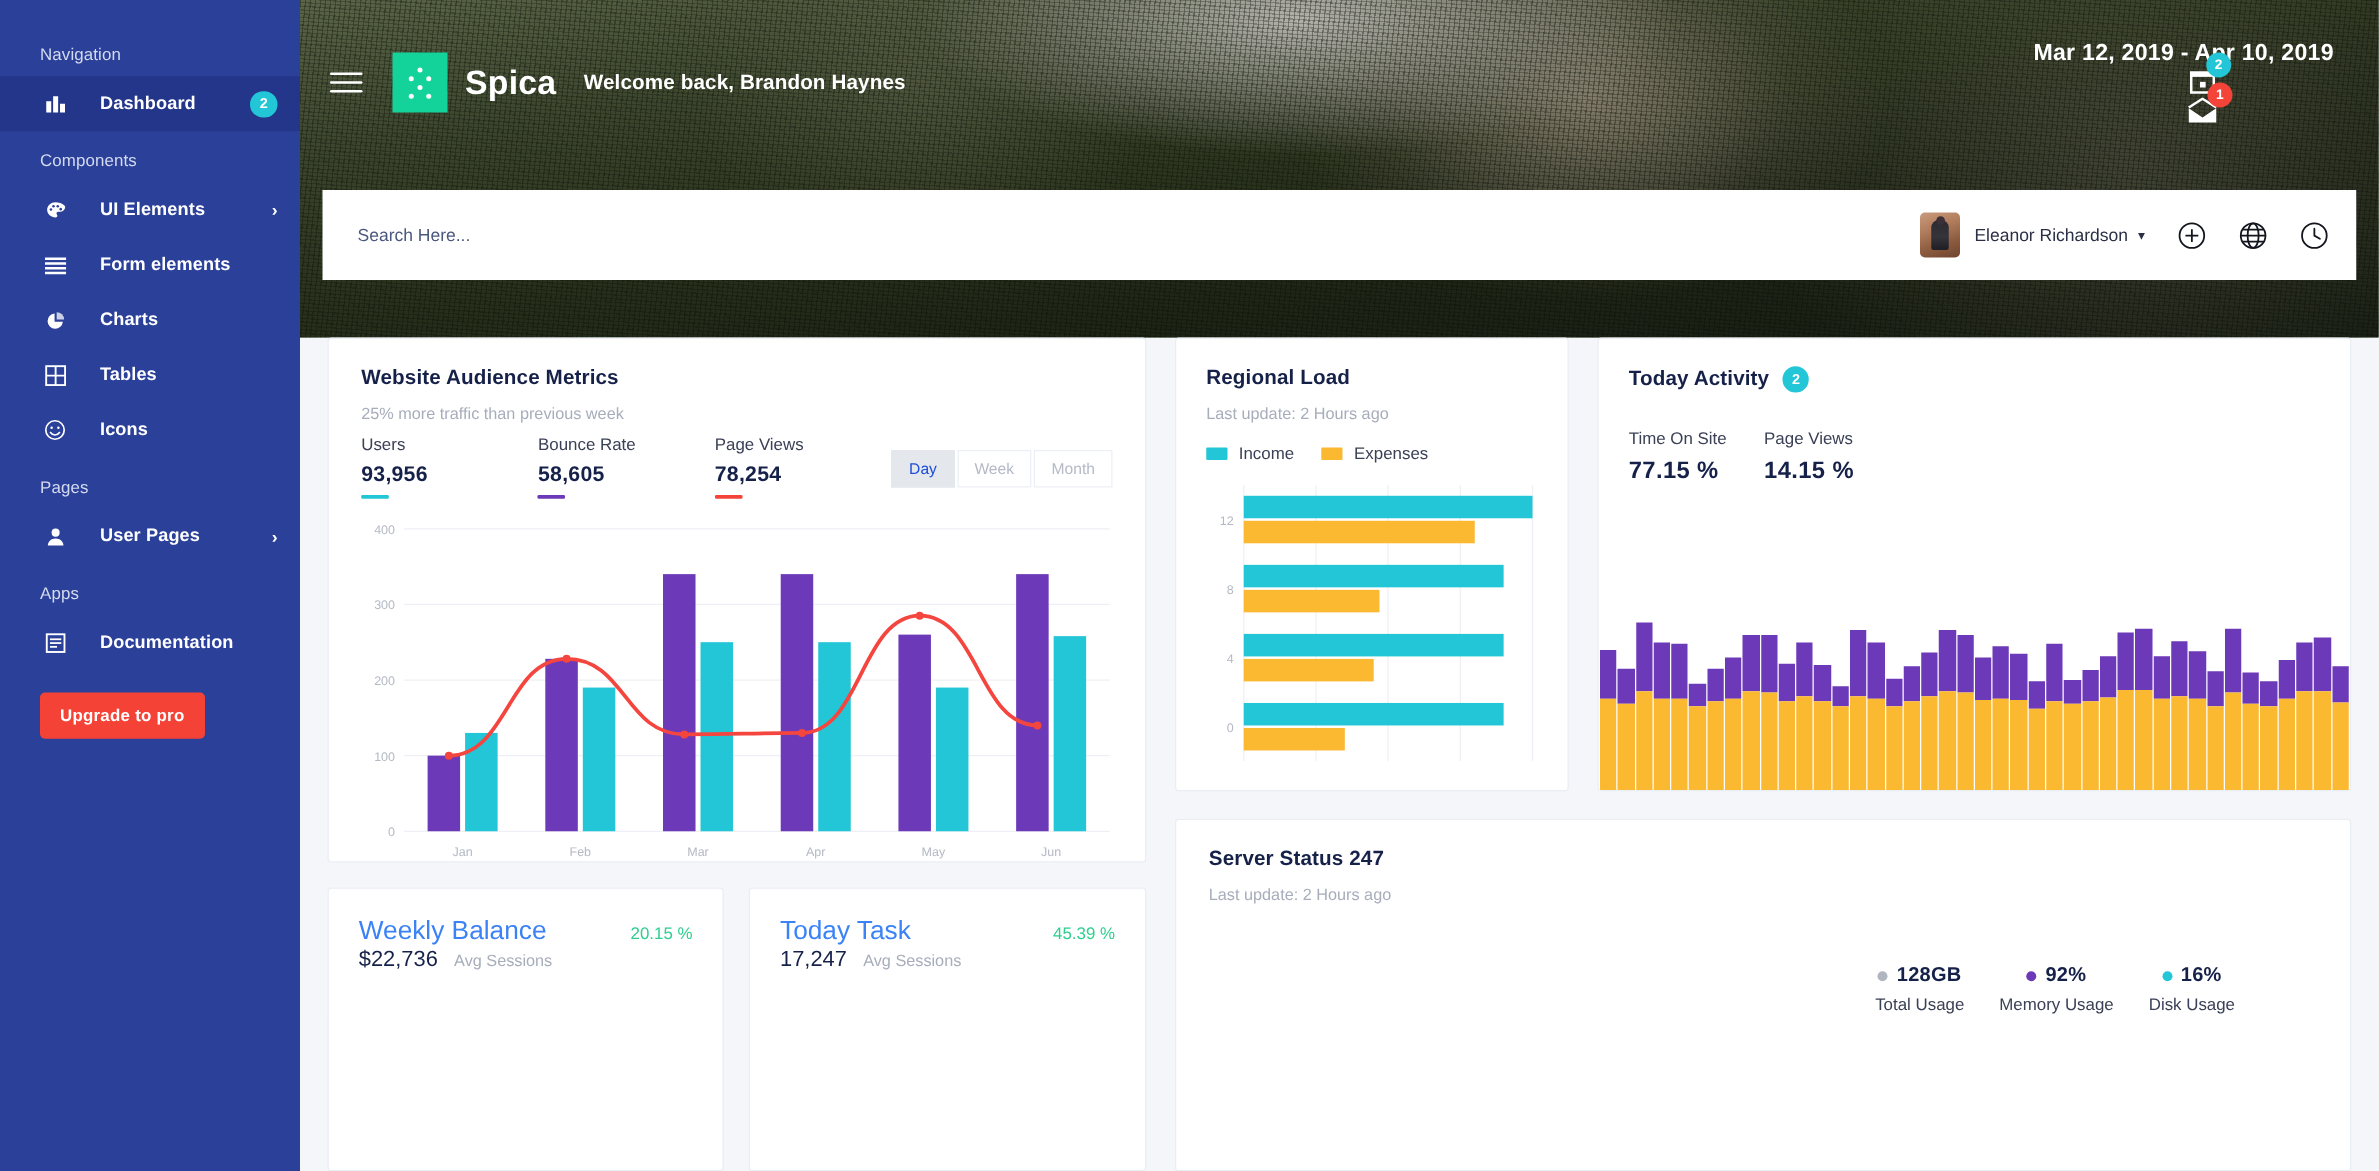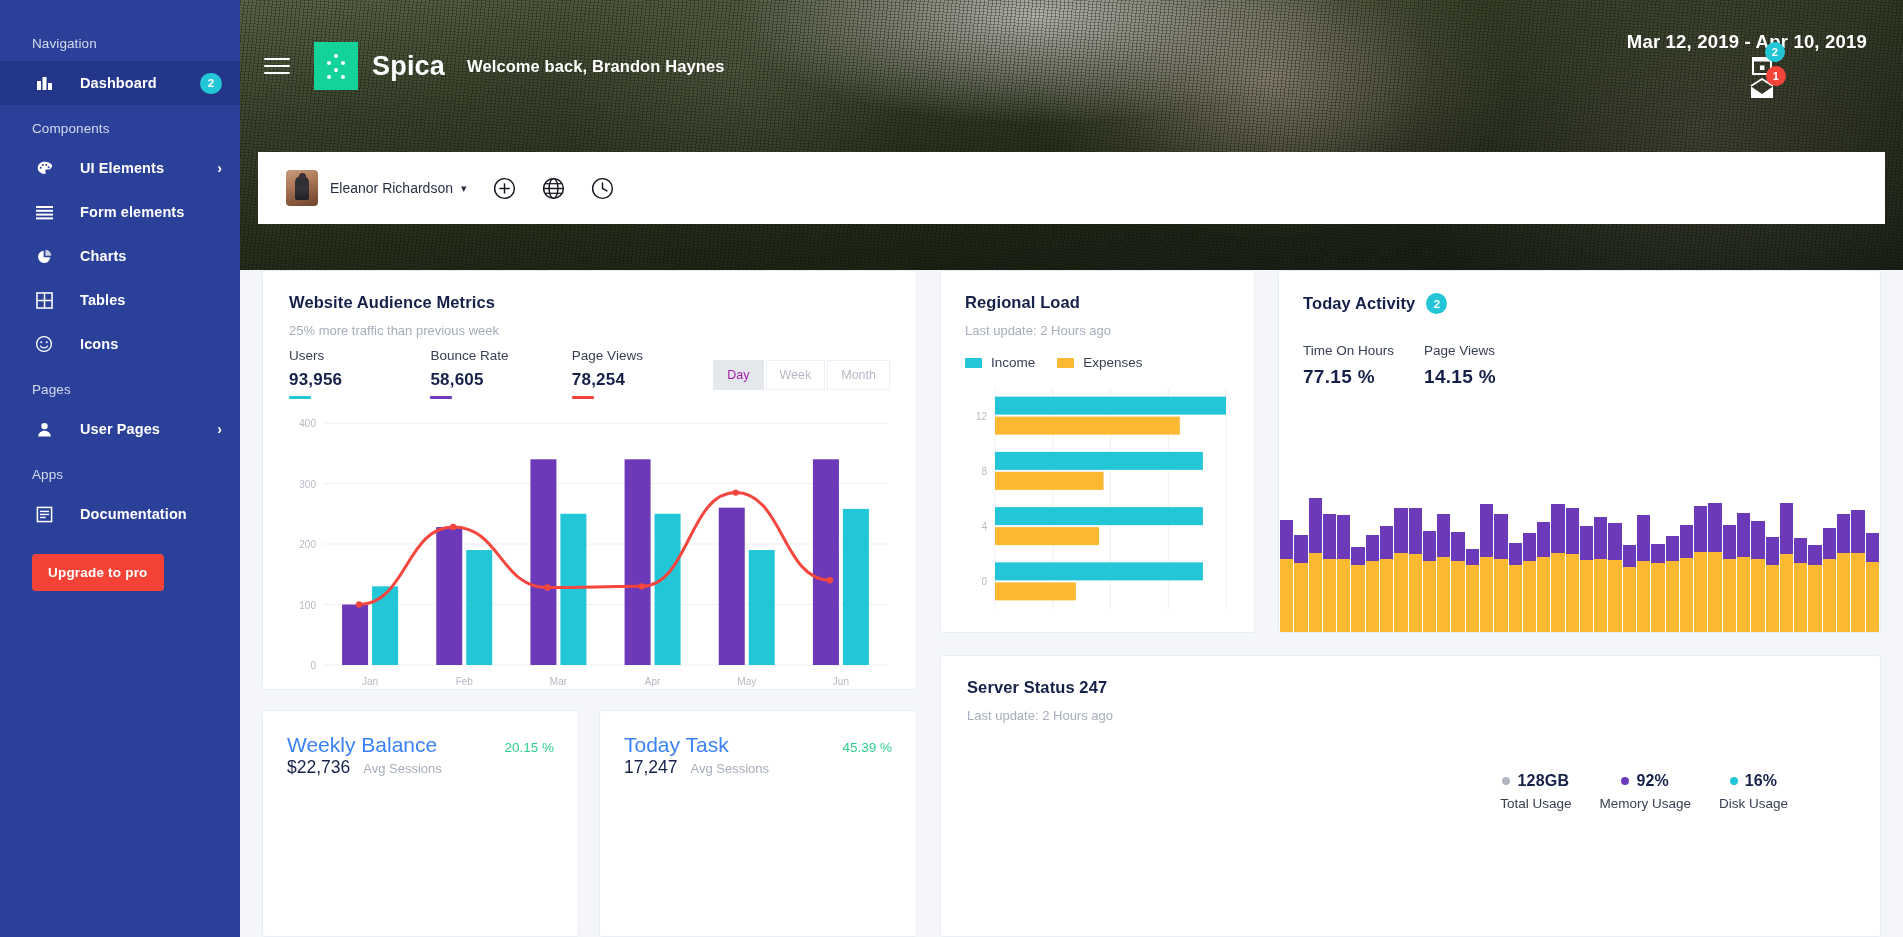--- a/index.html
+++ b/index.html
@@ -183,21 +183,21 @@
   .stat-value { font-size: 17px; font-weight: bold; color: #16214a; margin-top: 7px; letter-spacing: .2px; }
   .stat-rule { width: 22px; height: 3px; margin-top: 6px; border-radius: 1px; }
   .seg-group { margin-left: auto; display: flex; margin-top: 12px; }
   .seg {
     font-size: 12.5px; color: #b4b9c6;
     padding: 7px 13px; background: #fff;
     border: 1px solid #eceff5; cursor: pointer;
     font-family: inherit;
   }
   .seg + .seg { margin-left: 2px; }
-  .seg.active { background: #e4e7ec; color: #a21caf; border-color: #e4e7ec; }
+  .seg.active { background: #e4e7ec; color: #1d4ed8; border-color: #e4e7ec; }
 
   .chartwrap { position: relative; margin-top: 14px; height: 280px; }
 
   
   #card-regional { left: 700px; top: 0px; width: 315px; height: 363px; padding: 22px 24px; }
   .legend { display: flex; align-items: center; gap: 22px; margin-top: 17px; }
   .legend-item { display: flex; align-items: center; gap: 9px; }
   .legend-chip { width: 17px; height: 10px; border-radius: 1px; display:block; }
   .legend-text { font-size: 13.5px; color: #3a4055; }
 
@@ -400,20 +400,21 @@
             <path d="M2 9.5 L13 17 L24 9.5 L24 21 L2 21 Z" fill="#fff"></path>
             <path d="M2 9 L13 2 L24 9" fill="none" stroke="#fff" stroke-width="2" stroke-linejoin="round"></path>
           </svg>
           <span class="icon-badge red">1</span>
         </div>
       </div>
     </div>
   </header>
 
   <div id="searchbar">
+    <input type="text" placeholder="Search Here..." style="">
     <div class="sb-right">
       <div class="avatar"></div>
       <div class="user-name">Eleanor Richardson</div>
       <div class="chev">▾</div>
 
       <svg class="sb-icon" width="23" height="23" viewBox="0 0 24 24">
         <circle cx="12" cy="12" r="10.3" fill="none" stroke="#14161f" stroke-width="1.5"></circle>
         <line x1="12" y1="6.6" x2="12" y2="17.4" stroke="#14161f" stroke-width="1.5"></line>
         <line x1="6.6" y1="12" x2="17.4" y2="12" stroke="#14161f" stroke-width="1.5"></line>
       </svg>
@@ -538,21 +539,21 @@
         </svg>
     </section>
 
     <section class="card" id="card-activity">
       <div class="ta-title-row">
         <span class="card-title">Today Activity</span>
         <span class="ta-badge">2</span>
       </div>
       <div class="ta-stats">
         <div>
-          <div class="ta-label">Time On Hours</div>
+          <div class="ta-label">Time On Site</div>
           <div class="ta-value">77.15 %</div>
         </div>
         <div>
           <div class="ta-label">Page Views</div>
           <div class="ta-value">14.15 %</div>
         </div>
       </div>
       <div id="ta-spark">
           <div class="spark-col">
             <div class="spark-top" style="height: 38.5758px;"></div>

